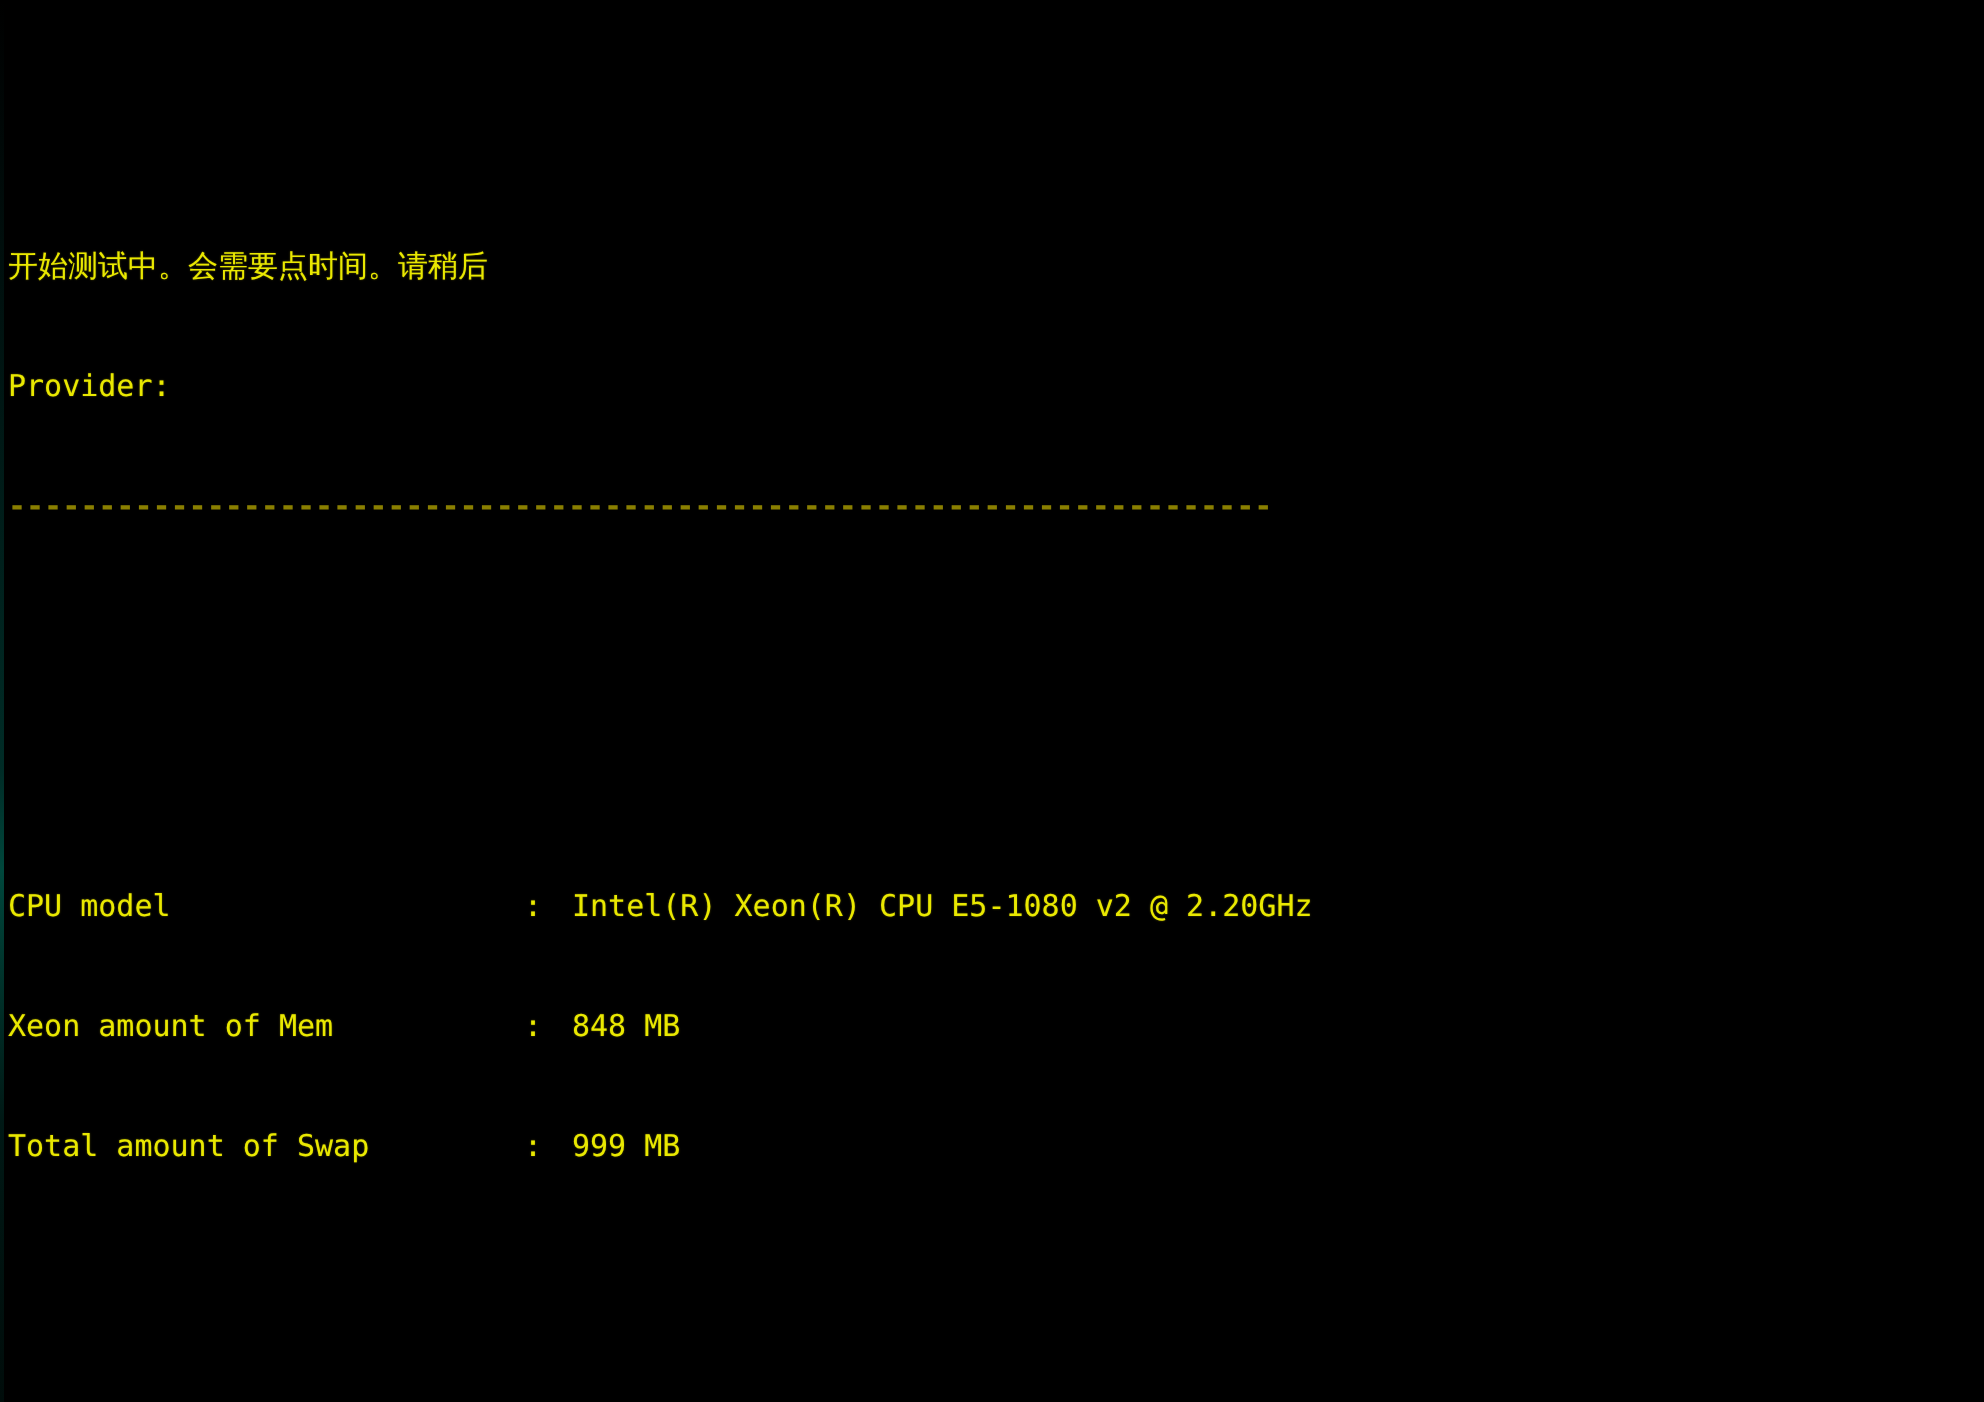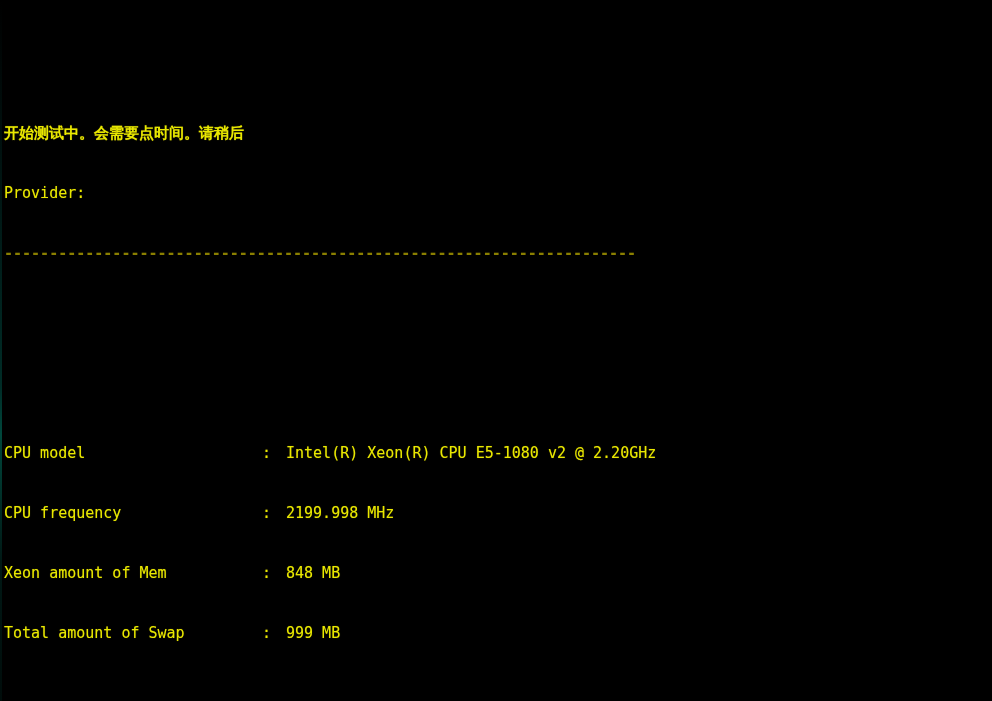--- a/index.html
+++ b/index.html
@@ -43,21 +43,21 @@
   }
   .line {
     display: block;
     height: 20px;
     font-weight: normal;
     color: #e9e800;
     text-shadow: 0 0 1px rgba(180,170,0,0.55);
   }
   .cjk {
     font-family: "DejaVu Sans", "Liberation Sans", sans-serif;
-    font-weight: bold;
+    font-weight: normal;
   }
   .sep {
     display: block;
     height: 20px;
     color: #8a7f00;
     font-weight: bold;
     overflow: hidden;
     letter-spacing: 0px;
   }
   .kv-key {
@@ -79,21 +79,20 @@
 
   
   <span class="line cjk">开始测试中。会需要点时间。请稍后</span>
   <span class="line"><span>Provider:</span><span></span></span>
   <span class="sep">----------------------------------------------------------------------</span>
   <span class="blank"></span>
 
   
   <div>
     <span class="line"><span class="kv-key">CPU model</span><span class="kv-colon">:</span><span>Intel(R) Xeon(R) CPU E5-1080 v2 @ 2.20GHz</span></span>
-    <span class="line"><span class="kv-key">CPU frequency</span><span class="kv-colon">:</span><span>2199.998 MHz</span></span>
     <span class="line"><span class="kv-key">Xeon amount of Mem</span><span class="kv-colon">:</span><span>848 MB</span></span>
     <span class="line"><span class="kv-key">Total amount of Swap</span><span class="kv-colon">:</span><span>999 MB</span></span>
     
     
     
   </div>
 
   
   
 

